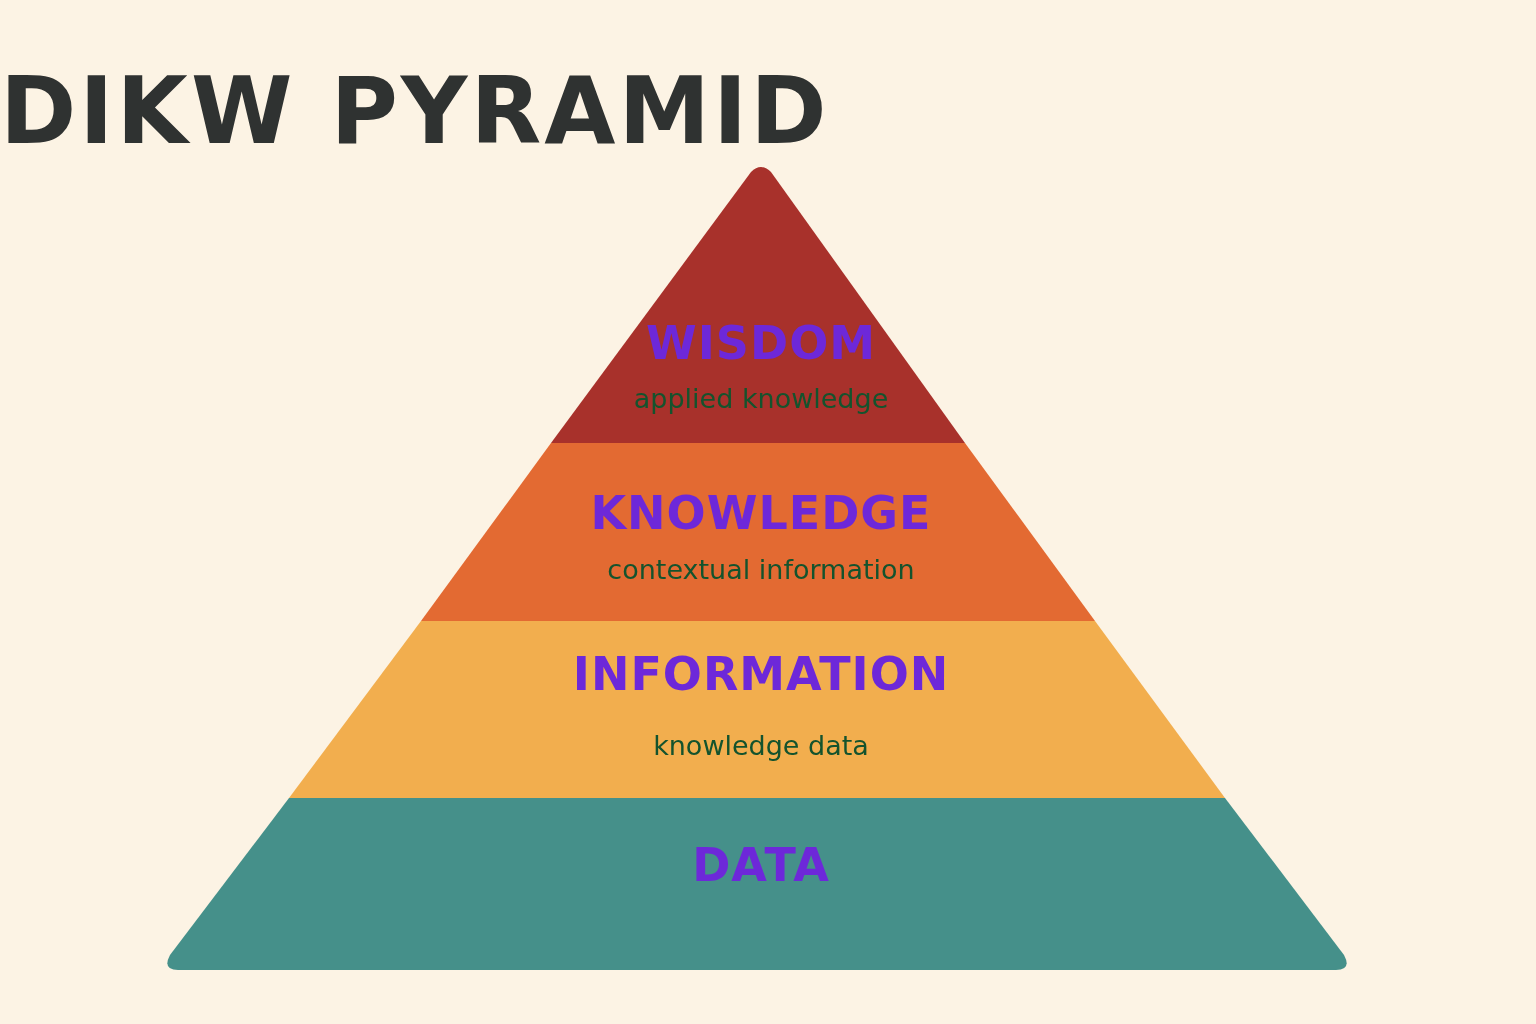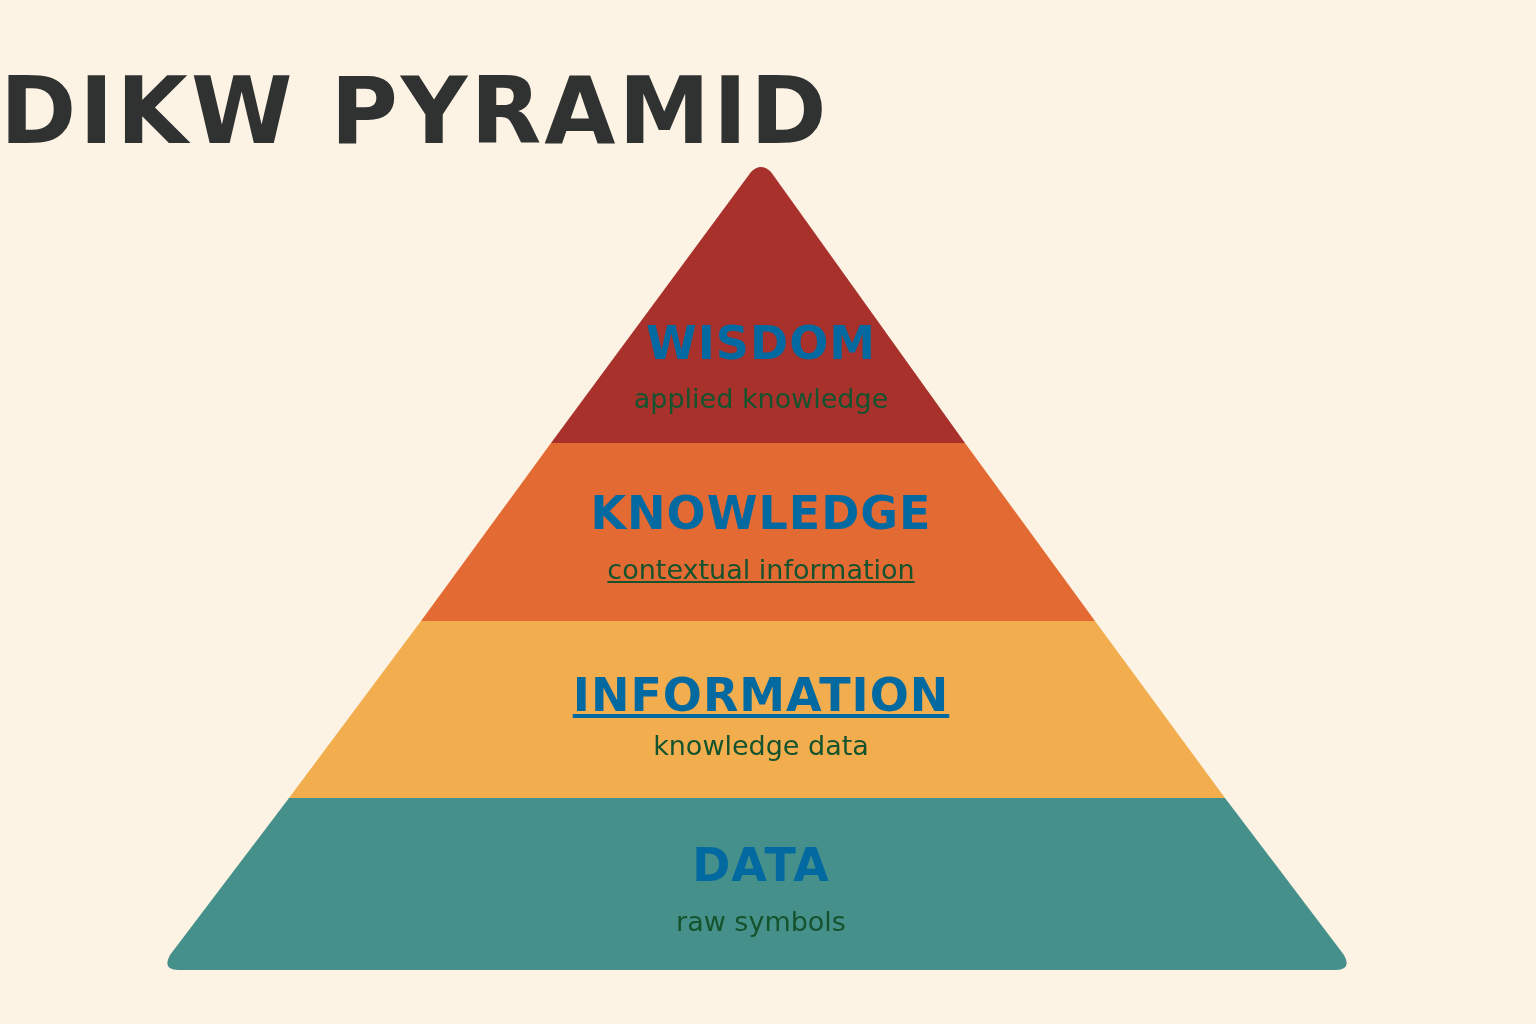--- a/index.html
+++ b/index.html
@@ -35,21 +35,21 @@
       left: 0;
       top: 0;
     }
     .label {
       position: absolute;
       left: 0;
       width: 1522px;
       text-align: center;
       font-family: "DejaVu Sans", sans-serif;
       font-weight: bold;
-      color: #0369a1;
+      color: #6d28d9;
       font-size: 46px;
       letter-spacing: 1px;
       line-height: 50px;
     }
     .sub {
       position: absolute;
       left: 0;
       width: 1522px;
       text-align: center;
       font-family: "DejaVu Sans", sans-serif;
@@ -72,20 +72,19 @@
 
     <path d="M551,443 L965,443 L1095,621 L421,621 Z" fill="#e36a32"></path>
 
     <path d="M751,172 Q761,162 771,172 L965,443 L551,443 Z" fill="#a8312b"></path>
   </svg>
 
   <div class="label" style="top:318px;">WISDOM</div>
   <div class="sub" style="top:383px;">applied knowledge</div>
 
   <div class="label" style="top:488px;">KNOWLEDGE</div>
-  <div class="sub" style="top:554px;text-decoration:underline;">contextual information</div>
+  <div class="sub" style="top:554px;">contextual information</div>
 
-  <div class="label" style="top:670px;text-decoration:underline;">INFORMATION</div>
+  <div class="label" style="top:649px;">INFORMATION</div>
   <div class="sub" style="top:730px;">knowledge data</div>
 
   <div class="label" style="top:840px;">DATA</div>
-  <div class="sub" style="top:906px;">raw symbols</div>
 </div>
 
 </body></html>

